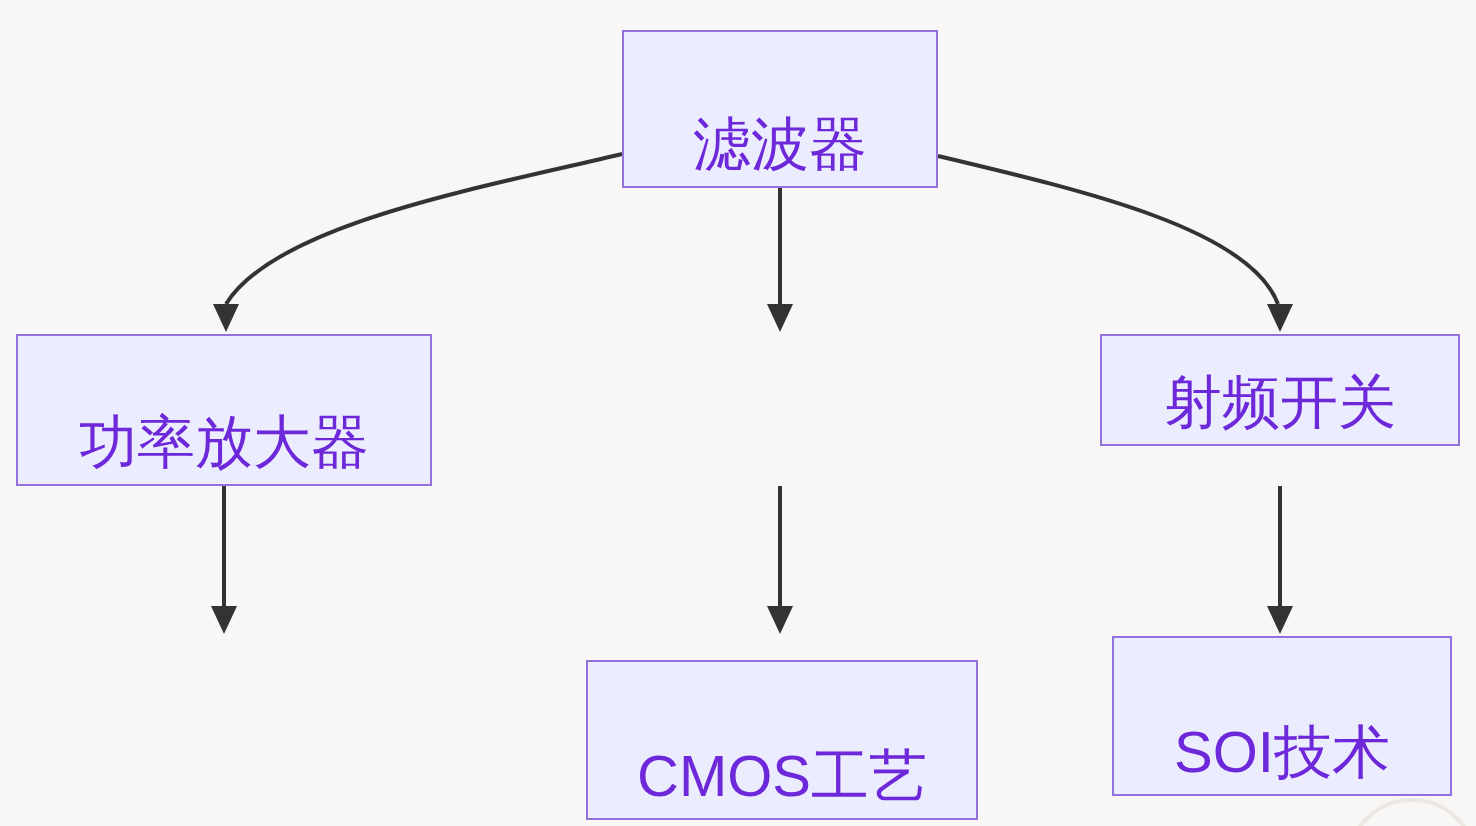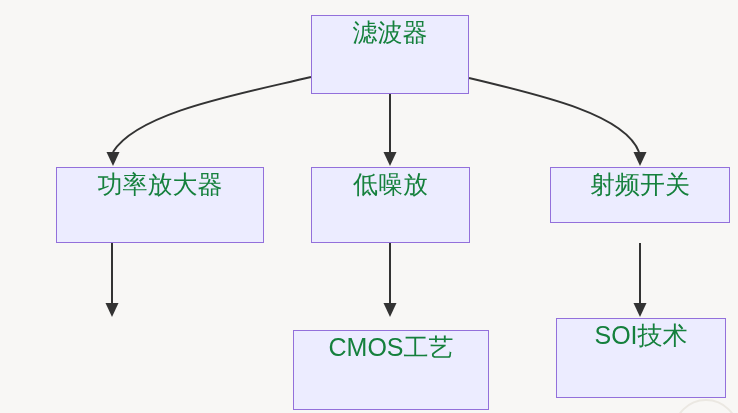--- a/index.html
+++ b/index.html
@@ -34,29 +34,29 @@
     fill: none;
     stroke: #ebe8e2;
     stroke-width: 2px;
   }
   .node {
     position: absolute;
     box-sizing: border-box;
     background: #ececff;
     border: 1.5px solid #9370db;
     display: flex;
-    align-items: flex-start;
+    align-items: flex-end;
     justify-content: center;
-    color: #15803d;
-    font-size: 25px;
+    color: #6d28d9;
+    font-size: 29px;
     white-space: nowrap;
   }
   
   .node-filter              { left: 311px; top: 15px;  width: 158px; height: 79px; }
-  .node-power-amplifier     { left: 8px;   top: 167px; width: 208px; height: 76px; margin-left: 48px; }
+  .node-power-amplifier     { left: 8px;   top: 167px; width: 208px; height: 76px; }
   .node-low-noise-amplifier { left: 311px; top: 167px; width: 159px; height: 76px; }
   .node-rf-switch           { left: 550px; top: 167px; width: 180px; height: 56px; }
   .node-sic-gan-device      { left: 3px;   top: 318px; width: 221px; height: 80px; }
   .node-cmos-process        { left: 293px; top: 318px; width: 196px; height: 80px; margin-top: 12px; }
   .node-soi-technology      { left: 556px; top: 318px; width: 170px; height: 80px; }
 </style>
 </head>
 <body>
 
 <div class="canvas">
@@ -97,23 +97,20 @@
   </svg>
 
   <div class="node node-filter">
     <span>滤波器</span>
   </div>
 
   <div class="node node-power-amplifier">
     <span>功率放大器</span>
   </div>
 
-  <div class="node node-low-noise-amplifier">
-    <span>低噪放</span>
-  </div>
 
   <div class="node node-rf-switch">
     <span>射频开关</span>
   </div>
 
 
   <div class="node node-cmos-process">
     <span>CMOS工艺</span>
   </div>
 

